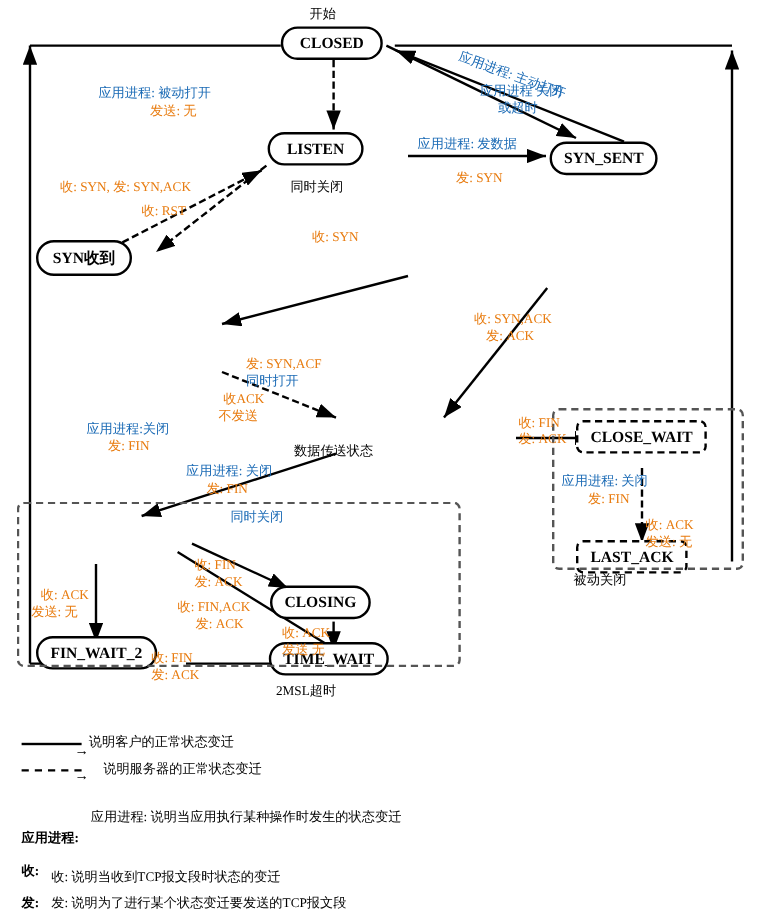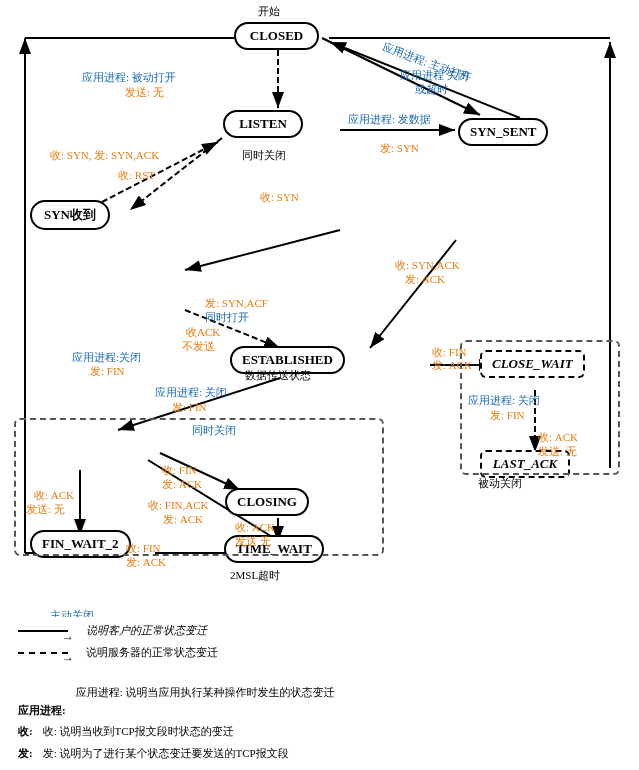--- a/index.html
+++ b/index.html
@@ -24,21 +24,20 @@
       padding: 4px 10px;
       background: #fff;
       text-align: center;
       font-weight: bold;
       font-size: 13px;
       white-space: nowrap;
     }
     .state-box.dashed {
       border-style: dashed;
       border-radius: 6px;
-      font-style: italic;
     }
     .label {
       position: absolute;
       font-size: 11px;
       color: #000;
       white-space: nowrap;
     }
     .label.blue { color: #1a6ab5; }
     .label.orange { color: #e87c10; }
     svg.arrows {
@@ -122,21 +121,20 @@
   </svg>
 
   <div class="state-box" style="left:234px; top:22px; min-width:85px;">CLOSED</div>
 
   <div class="state-box" style="left:223px; top:110px; min-width:80px;">LISTEN</div>
 
   <div class="state-box" style="left:458px; top:118px; min-width:85px;">SYN_SENT</div>
 
   <div class="state-box" style="left:30px; top:200px; min-width:80px;">SYN收到</div>
 
-  <div class="state-box" style="left:230px; top:346px; min-width:110px;">ESTABLISHED</div>
 
   <div class="state-box dashed" style="left:480px; top:350px; min-width:95px;">CLOSE_WAIT</div>
 
   <div class="state-box dashed" style="left:480px; top:450px; min-width:90px;">LAST_ACK</div>
 
 
   <div class="state-box" style="left:30px; top:530px; min-width:95px;">FIN_WAIT_2</div>
 
   <div class="state-box" style="left:225px; top:488px; min-width:80px;">CLOSING</div>
 
@@ -218,35 +216,35 @@
 
 </div>
 
 <div class="legend" style="position:absolute; bottom:0; left:0; width:639px; background:#fff; padding:4px 18px; font-size:11px; line-height:1.8;">
   <div class="legend-row">
     <div style="display:inline-flex;align-items:center;gap:3px;">
       <div style="width:50px;height:2px;background:#000;position:relative;display:inline-block;">
         <span style="position:absolute;right:-6px;top:-4px;font-size:12px;">→</span>
       </div>
     </div>
-    <span style="margin-left:12px;font-style:italic;">说明客户的正常状态变迁</span>
+    <span style="margin-left:0;">说明客户的正常状态变迁</span>
   </div>
   <div class="legend-row">
     <div style="display:inline-flex;align-items:center;gap:3px;">
       <div style="width:50px;height:2px;border-top:2px dashed #000;position:relative;display:inline-block;">
         <span style="position:absolute;right:-6px;top:-7px;font-size:12px;">→</span>
       </div>
     </div>
     <span style="margin-left:12px;">说明服务器的正常状态变迁</span>
   </div>
   <div class="legend-row">
     <span class="blue" style="font-weight:bold;margin-top:36px;">应用进程:</span>
     <span style="margin-left:4px;">应用进程: 说明当应用执行某种操作时发生的状态变迁</span>
   </div>
   <div class="legend-row">
     <span class="orange" style="font-weight:bold;">收:</span>
-    <span style="margin-left:4px;">收: 说明当收到TCP报文段时状态的变迁</span>
+    <span style="margin-left:4px;margin-top:11px;">收: 说明当收到TCP报文段时状态的变迁</span>
   </div>
   <div class="legend-row">
     <span class="red" style="font-weight:bold;">发:</span>
     <span style="margin-left:4px;">发: 说明为了进行某个状态变迁要发送的TCP报文段</span>
   </div>
 </div>
 
 </body></html>

